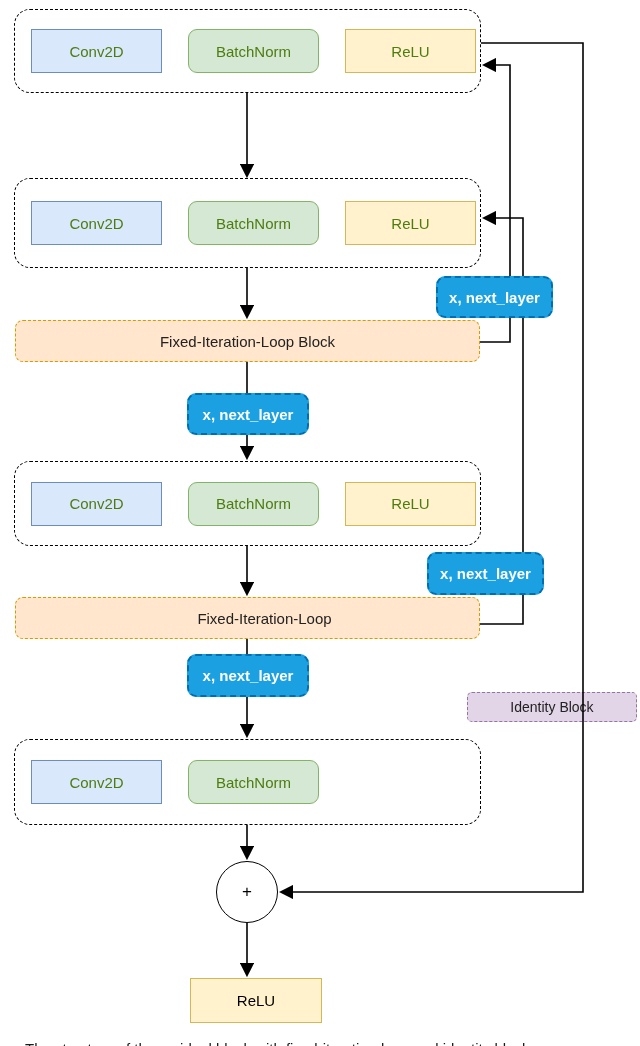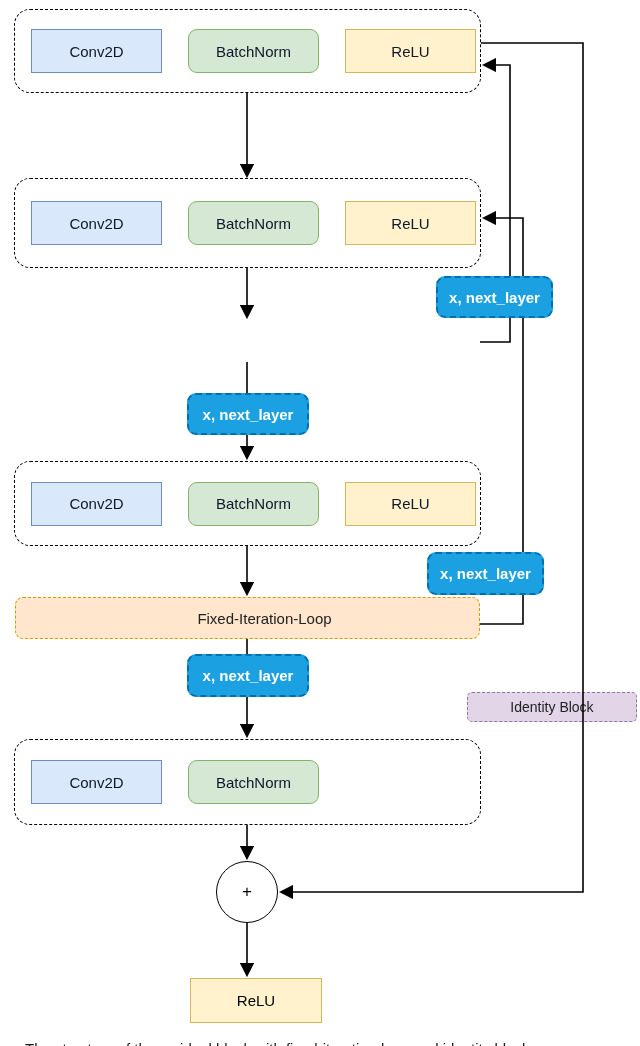--- a/index.html
+++ b/index.html
@@ -19,21 +19,21 @@
   }
   
   .group{
     position:absolute;border:1.6px dashed #000;border-radius:16px;
     background:#fff;box-sizing:border-box;display:flex;align-items:center;
     gap:26px;padding:0 0 0 16px;z-index:1;
   }
   .layerbox{
     width:131px;height:44px;box-sizing:border-box;border:1.5px solid;
     display:flex;align-items:center;justify-content:center;
-    font-size:15px;color:#0f172a;flex:0 0 auto;
+    font-size:15px;color:#4d7c0f;flex:0 0 auto;
   }
   .conv{background:var(--conv-fill);border-color:var(--conv-border);}
   .bn{background:var(--bn-fill);border-color:var(--bn-border);border-radius:9px;}
   .relu{background:var(--relu-fill);border-color:var(--relu-border);}
   .c1{left:14px;top:9px;width:467px;height:84px;}
   .c2{left:14px;top:178px;width:467px;height:90px;}
   .c3{left:14px;top:461px;width:467px;height:85px;}
   .c4{left:14px;top:739px;width:467px;height:86px;}
   
   .loopblock{
@@ -106,20 +106,23 @@
         <span>Conv2D</span>
       </div>
     <div class="layerbox bn">
         <span>BatchNorm</span>
       </div>
     <div class="layerbox relu">
         <span>ReLU</span>
       </div>
   </div>
 
+  <div class="loopblock l1">
+    <span>Fixed-Iteration-Loop Block</span>
+  </div>
 
   <div class="group c3">
     <div class="layerbox conv">
         <span>Conv2D</span>
       </div>
     <div class="layerbox bn">
         <span>BatchNorm</span>
       </div>
     <div class="layerbox relu">
         <span>ReLU</span>

